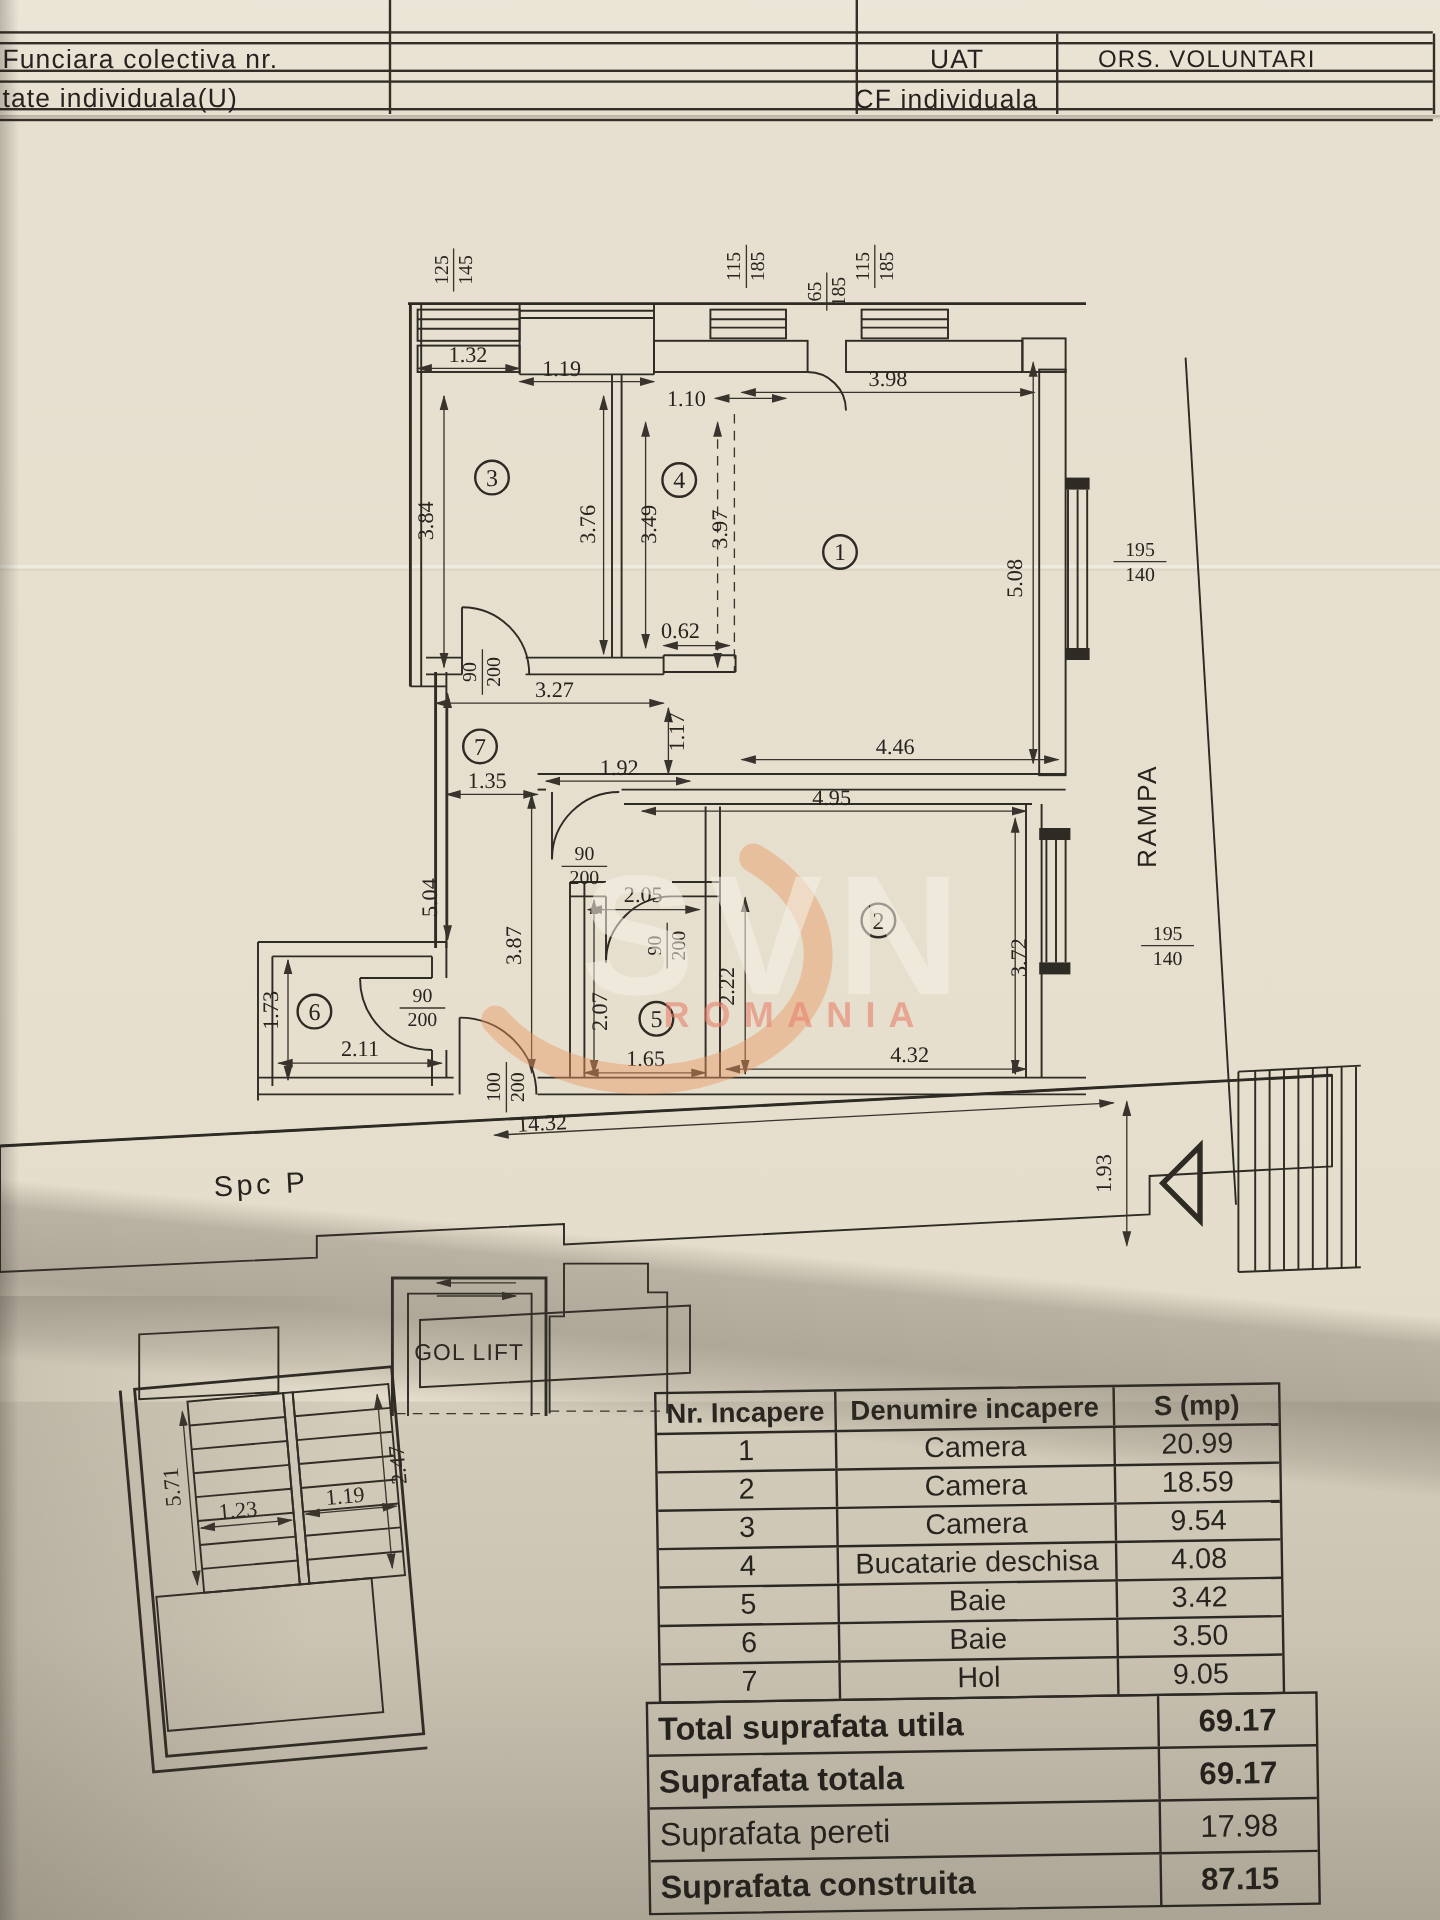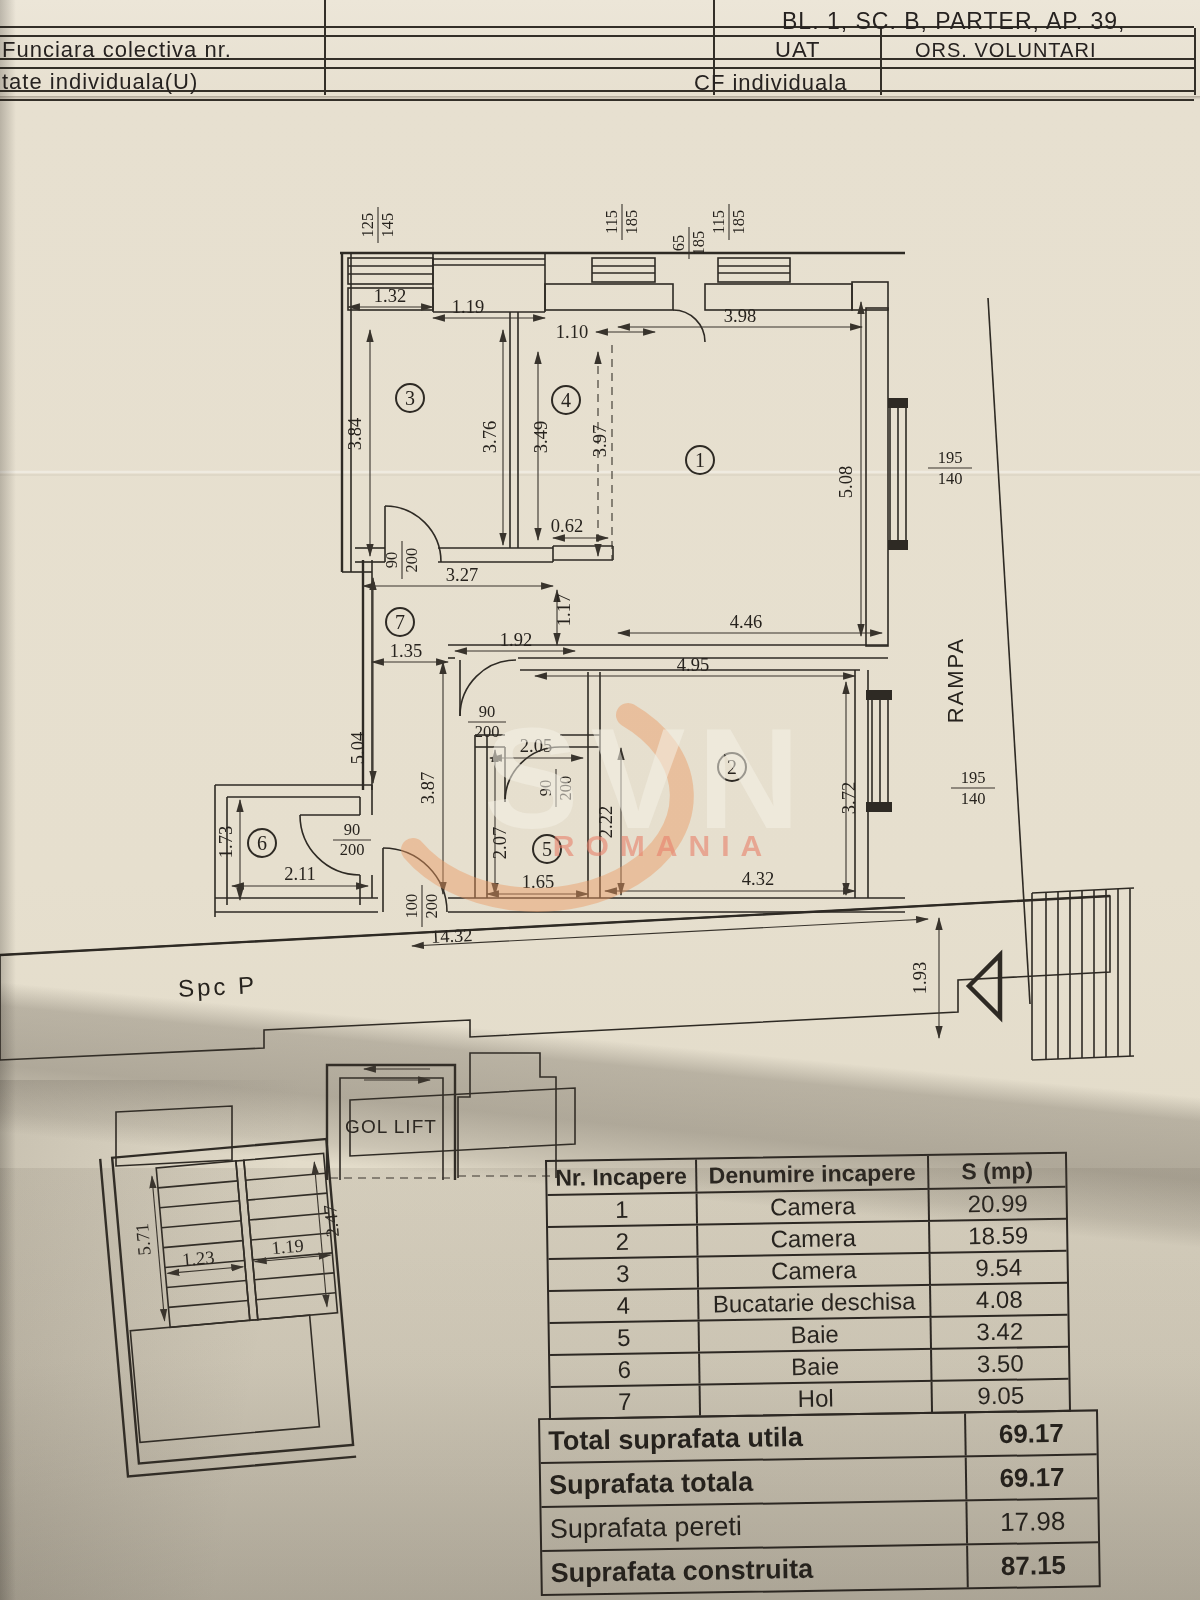--- a/index.html
+++ b/index.html
@@ -57,26 +57,25 @@
 <div id="page">
 
   <div class="hdr">
     <div class="vrule" style="left:324px;top:0;height:95px;"></div>
     <div class="vrule" style="left:713px;top:0;height:95px;"></div>
     <div class="vrule" style="left:880px;top:28px;height:67px;"></div>
     <div class="vrule" style="left:1194px;top:28px;height:67px;"></div>
     <div class="hrule" style="top:26px;"></div>
     <div class="hrule" style="top:58px;"></div>
     <div class="hrule" style="top:90px;"></div>
-    <div class="htxt" style="left:782px;top:8px;font-size:23px;">BL. 1, SC. B, PARTER, AP. 39,</div>
     <div class="htxt" style="left:2px;top:37px;">Funciara colectiva nr.</div>
     <div class="htxt" style="left:775px;top:37px;">UAT</div>
     <div class="htxt" style="left:915px;top:39px;font-size:20px;text-align:center;">ORS. VOLUNTARI</div>
     <div class="htxt" style="left:2px;top:69px;">tate individuala(U)</div>
-    <div class="htxt" style="left:694px;top:70px;text-align:center;">CF individuala</div>
+    <div class="htxt" style="left:712px;top:70px;text-align:center;">CF individuala</div>
   </div>
 
   <svg width="1200" height="1600" viewBox="0 0 1200 1600">
     <defs>
       <pattern id="h1" width="8" height="8" patternUnits="userSpaceOnUse" patternTransform="rotate(45)">
         <line x1="0" y1="0" x2="0" y2="8" stroke="#3a342c" stroke-width="1.5"></line>
       </pattern>
       <pattern id="h2" width="16" height="16" patternUnits="userSpaceOnUse" patternTransform="rotate(45)">
         <line x1="0" y1="0" x2="0" y2="16" stroke="#413b32" stroke-width="1.3"></line>
       </pattern>

